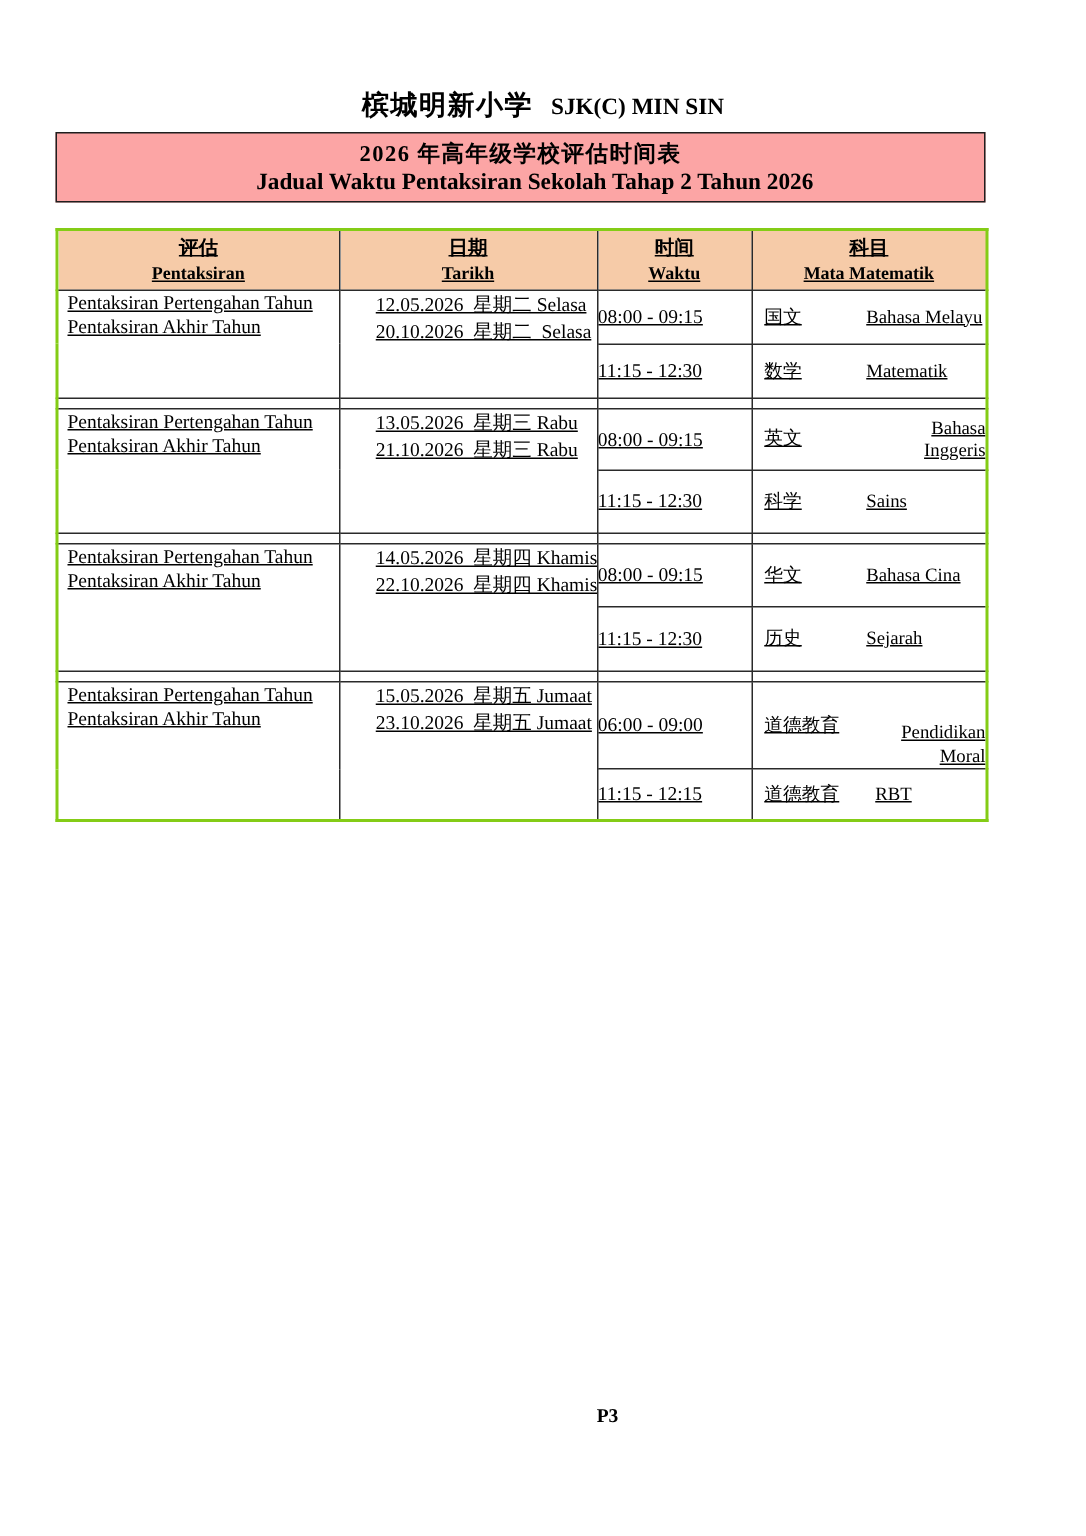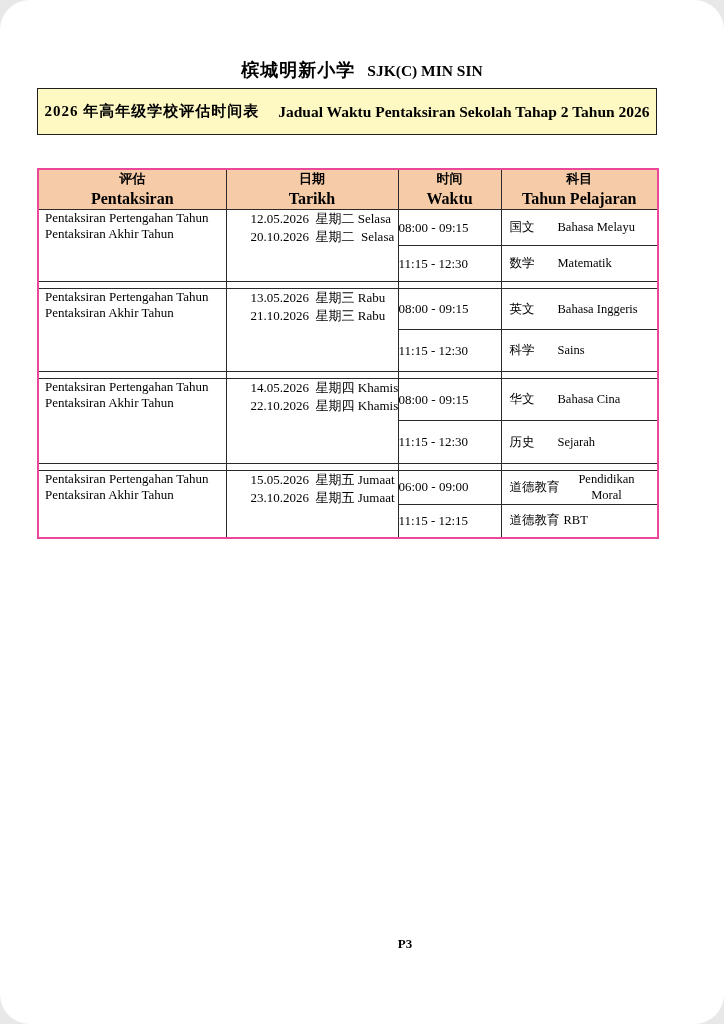--- a/index.html
+++ b/index.html
@@ -5,102 +5,102 @@
   * { margin: 0; padding: 0; box-sizing: border-box; }
   html, body { background: #e8e8e8; }
   .page {
     position: relative;
     width: 724px;
     height: 1024px;
     background: #ffffff;
     margin: 0 auto;
     font-family: "Liberation Serif", "DejaVu Serif", serif;
     color: #000;
-    border-radius: 30px;
   }
   
   .doc-title {
     position: absolute;
     top: 58px;
     left: 0;
     width: 100%;
     text-align: center;
     font-weight: bold;
   }
   .doc-title .cn { font-size: 18px; letter-spacing: 1px; }
   .doc-title .en { font-size: 15.5px; margin-left: 8px; }
 
   
   .banner {
     position: absolute;
     top: 88px;
     left: 37px;
     width: 620px;
     height: 47px;
-    background: #fef9c3;
+    background: #fca5a5;
     border: 1.5px solid #1f1f1f;
     display: flex;
-    flex-direction: row;
+    flex-direction: column;
     justify-content: center;
     align-items: center;
     text-align: center;
   }
   .banner .line1 { font-size: 15px; font-weight: bold; letter-spacing: 1px; }
   .banner .line2 { font-size: 15.5px; font-weight: bold; margin-top: 1px; margin-left: 19px; }
 
   
   table.timetable {
     position: absolute;
-    top: 168px;
+    top: 152px;
     left: 37px;
     width: 620px;
     border-collapse: collapse;
     table-layout: fixed;
-    border: 2px solid #ec4899;
+    border: 2px solid #84cc16;
+    text-decoration: underline;
   }
   table.timetable td, table.timetable th {
     border: 1.4px solid #2a2a2a;
     vertical-align: middle;
     font-size: 13px;
     font-weight: normal;
     overflow: hidden;
   }
   th.head {
     height: 40px;
     background: #F6CBA8;
     text-align: center;
     line-height: 1.35;
   }
   th.head .hcn { display: block; font-size: 13px; font-weight: bold; }
-  th.head .hlatin { display: block; font-size: 16px; font-weight: bold; }
+  th.head .hlatin { display: block; font-size: 12px; font-weight: bold; }
 
   td.assess, td.dates {
     vertical-align: middle;
   }
   td.assess .stack, td.dates .stack {
     display: flex;
     flex-direction: column;
     justify-content: flex-start;
     height: 100%;
   }
   td.assess { padding-left: 6px; }
   td.assess .stack div { font-size: 13px; }
   td.dates { padding-left: 24px; }
   td.dates .stack div { font-size: 13px; white-space: pre; }
 
   td.time { text-align: left; font-size: 12.5px; }
   td.subject { padding-left: 8px; }
   td.subject .subj {
     display: flex;
     align-items: center;
-    gap: 4px;
+    gap: 24px;
   }
   td.subject .cnname { min-width: 44px; font-size: 12.5px; white-space: nowrap; }
   td.subject .latinname { font-size: 12.5px; text-align: right; }
-  td.subject .latinname.wrap-center { max-width: 86px; text-align: center; line-height: 1.3; }
+  td.subject .latinname.wrap-center { max-width: 86px; line-height: 1.3; margin-top: 25px; }
 
   tr.rh36 td { height: 36px; }
   tr.rh41 td { height: 41px; }
   tr.rh42 td { height: 42px; }
   tr.rh43 td { height: 43px; }
   tr.rh33 td { height: 33px; }
   tr.rh34 td { height: 34px; }
   tr.spacer td { height: 7px; padding: 0; }
 
   
@@ -150,21 +150,21 @@
         <th class="head">
           <span class="hcn">日期</span>
           <span class="hlatin">Tarikh</span>
         </th>
         <th class="head">
           <span class="hcn">时间</span>
           <span class="hlatin">Waktu</span>
         </th>
         <th class="head">
           <span class="hcn">科目</span>
-          <span class="hlatin">Tahun Pelajaran</span>
+          <span class="hlatin">Mata Matematik</span>
         </th>
       </tr>
 
       <tr class="rh36">
         <td class="assess" rowspan="2">
           <div class="stack fullh">
             <div>Pentaksiran Pertengahan Tahun</div>
             <div>Pentaksiran Akhir Tahun</div>
           </div>
         </td>

